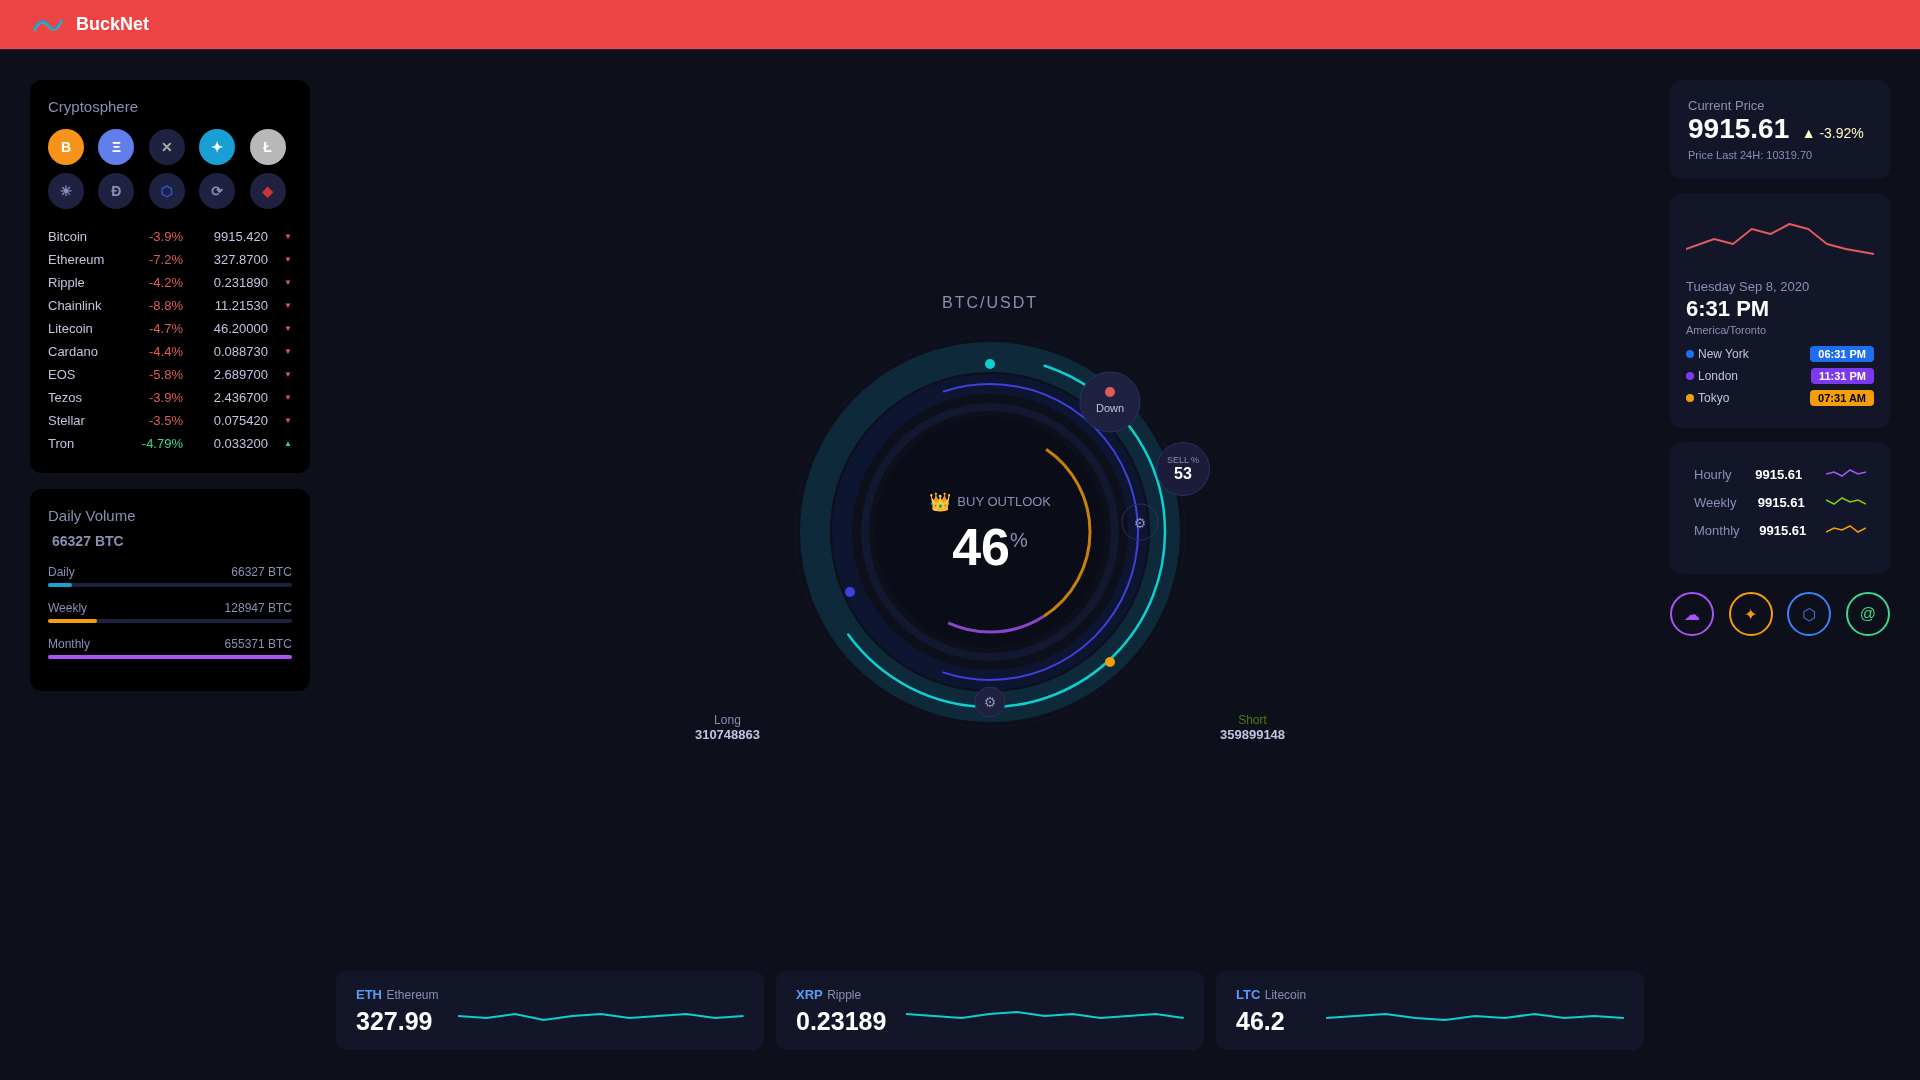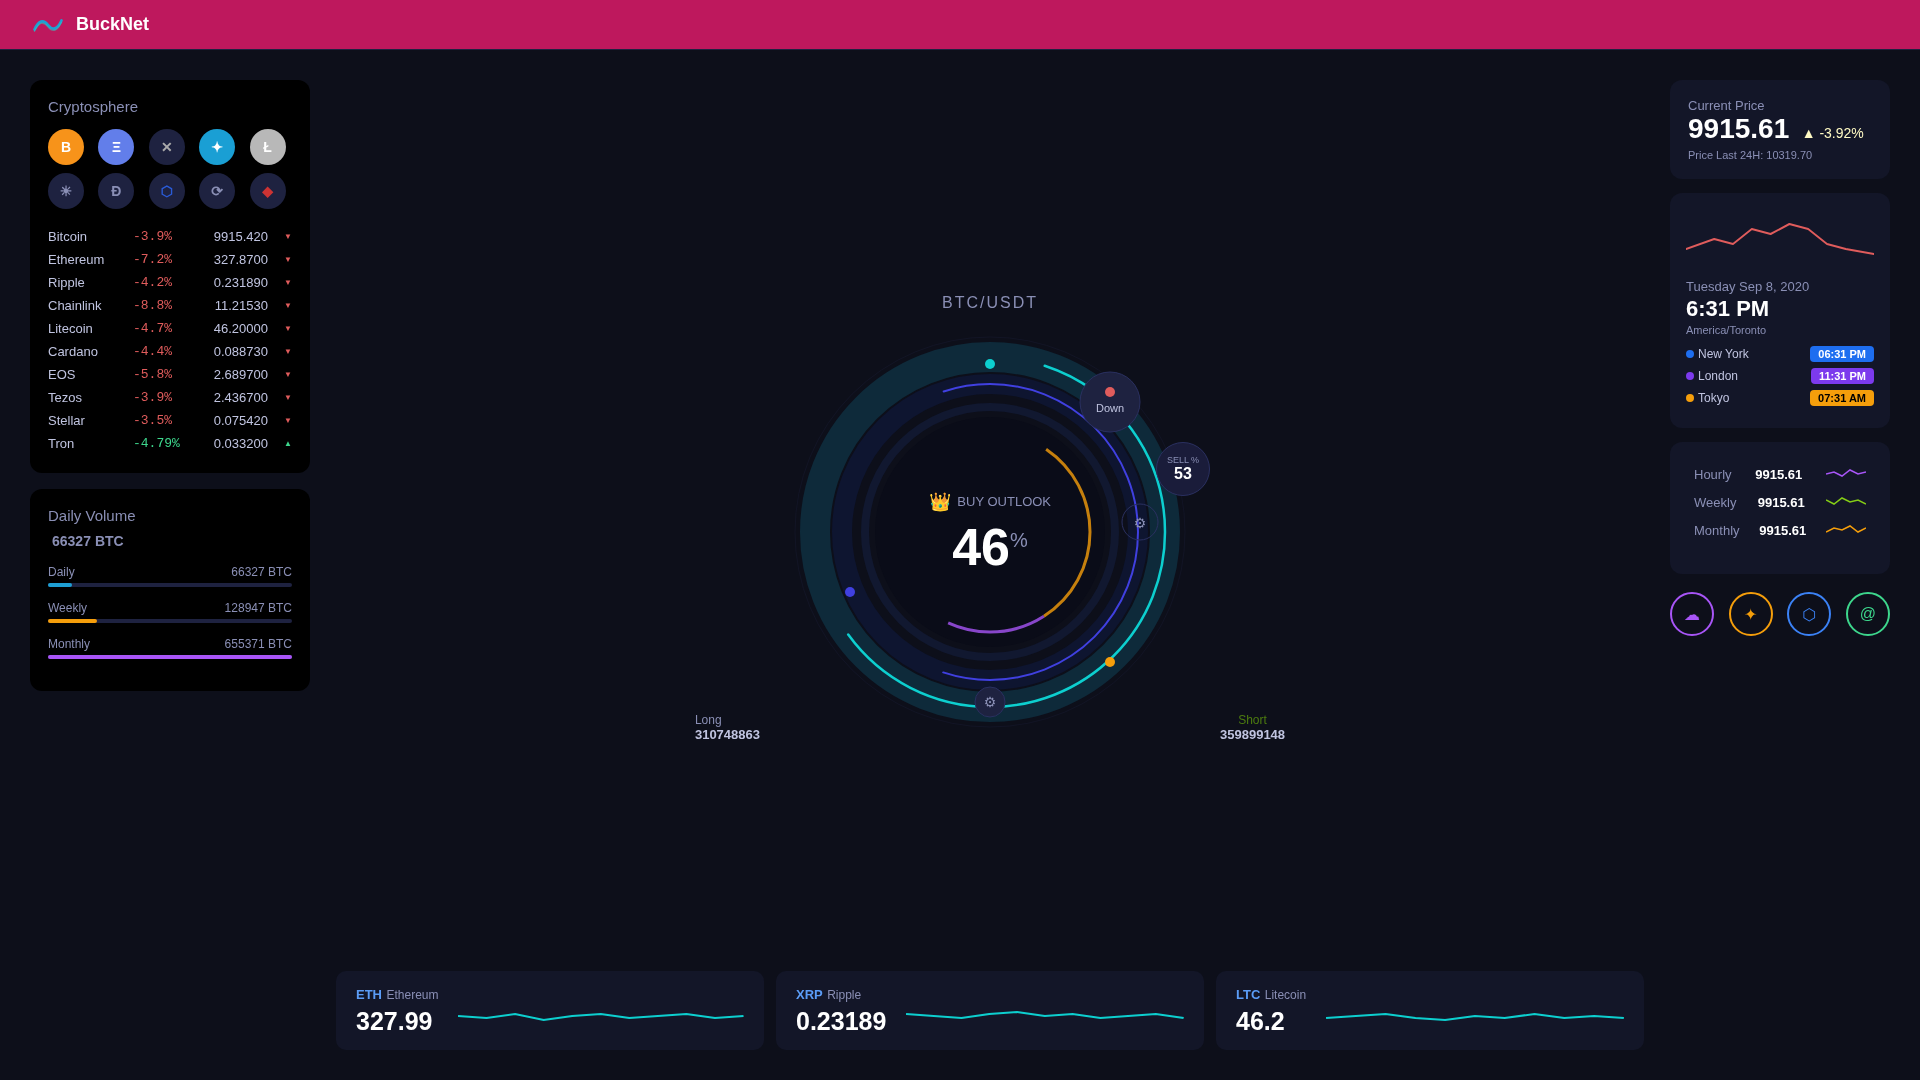--- a/index.html
+++ b/index.html
@@ -7,21 +7,21 @@
       background: #0d0f1a;
       color: #fff;
       font-family: 'Segoe UI', Arial, sans-serif;
       width: 1920px;
       height: 1080px;
       overflow: hidden;
     }
 
     
     .header {
-      background: #be185d;
+      background: #ef4444;
       height: 50px;
       display: flex;
       align-items: center;
       padding: 0 30px;
       border-bottom: 1px solid #1e2240;
     }
     .logo-area {
       display: flex;
       align-items: center;
       gap: 10px;
@@ -94,21 +94,21 @@
       justify-content: space-between;
       padding: 4px 0;
       font-size: 13px;
     }
     .crypto-name {
       color: #c0c4e0;
       width: 75px;
     }
     .crypto-change {
       width: 50px;
-      font-family: Liberation Mono, monospace;
+      text-align: right;
     }
     .crypto-change.red { color: #e05c5c; }
     .crypto-change.green { color: #3dd68c; }
     .crypto-price {
       color: #c0c4e0;
       width: 75px;
       text-align: right;
     }
     .crypto-arrow {
       width: 14px;
@@ -403,21 +403,21 @@
 
   </div>
 
   <div class="center-panel">
 
     <div class="chart-container">
       <div class="pair-title">BTC/USDT</div>
 
       <div style="position:relative; display:flex; align-items:center; justify-content:center;">
 
-        <div class="float-label float-long" style="position:relative;left:0;margin-right:20px;text-align:left;">
+        <div class="float-label float-long" style="position:relative;left:0;margin-right:20px;text-align:center;">
           <div class="fl-title">Long</div>
           <div class="fl-value">310748863</div>
         </div>
 
         <div class="gauge-wrapper">
           <svg width="420" height="420" viewBox="0 0 420 420">
 
             <g opacity="0.3">
               <circle cx="210" cy="210" r="195" fill="none" stroke="#1e2240" stroke-width="1"></circle>
             </g>

